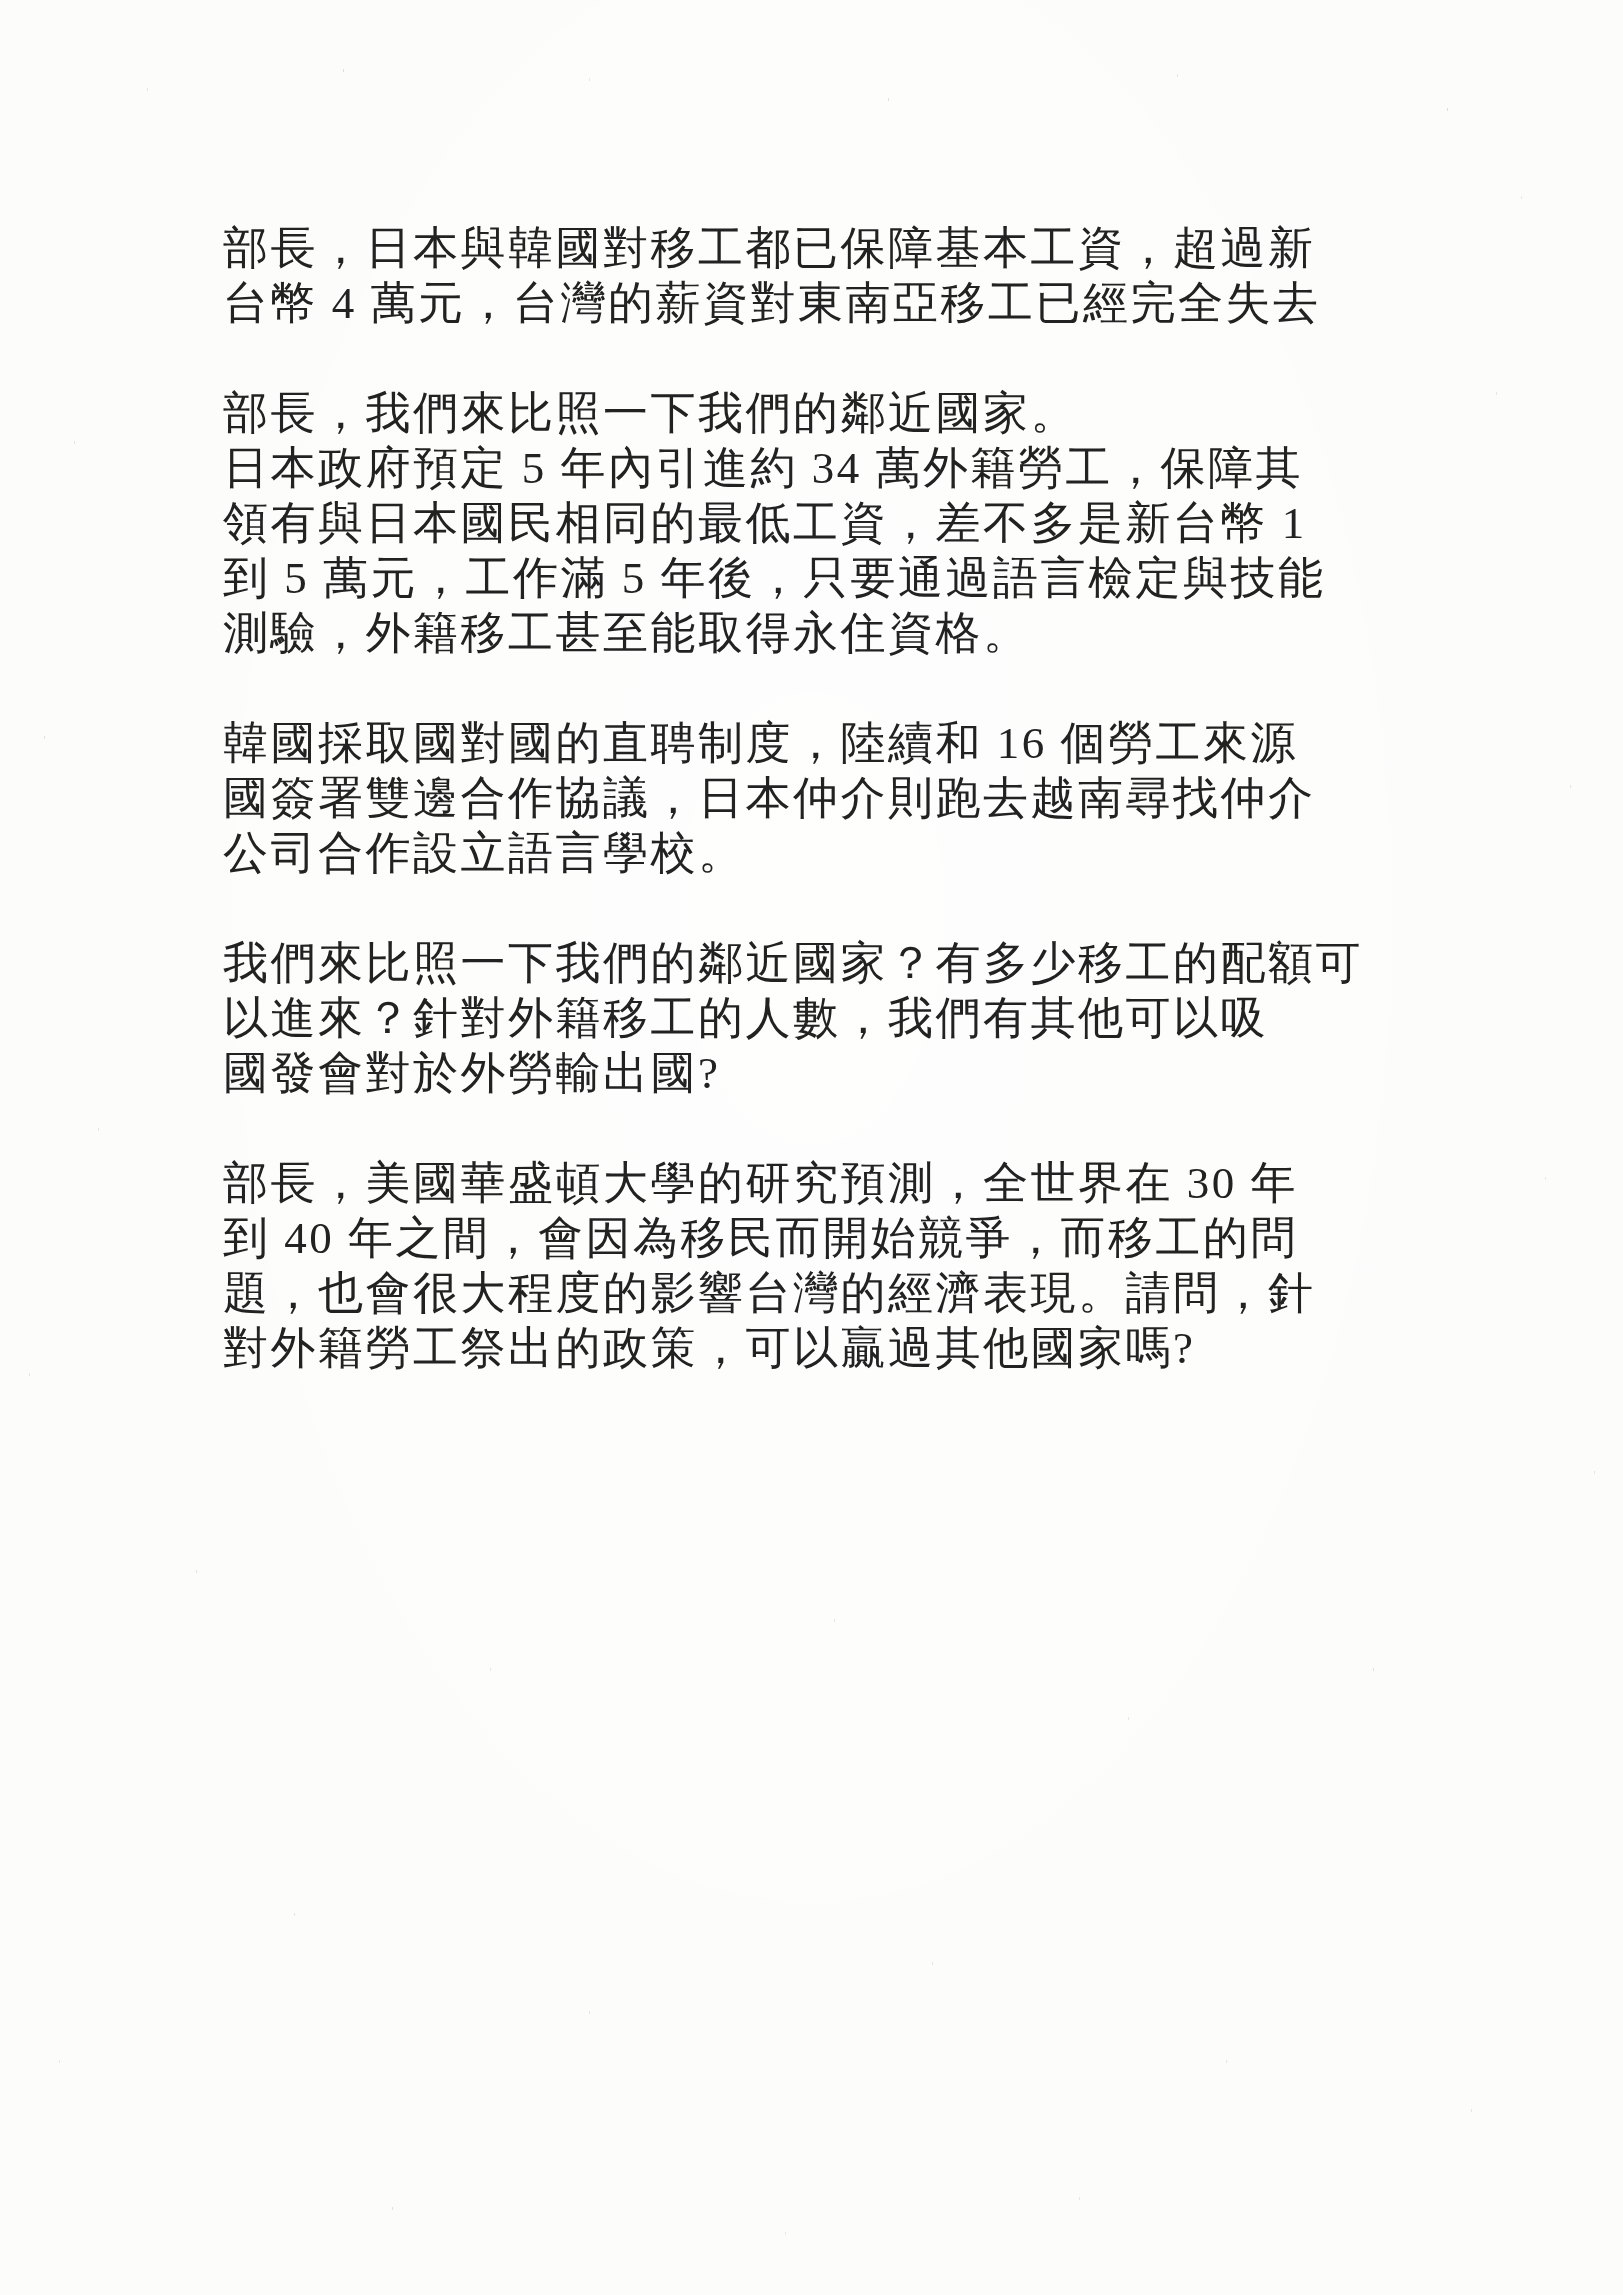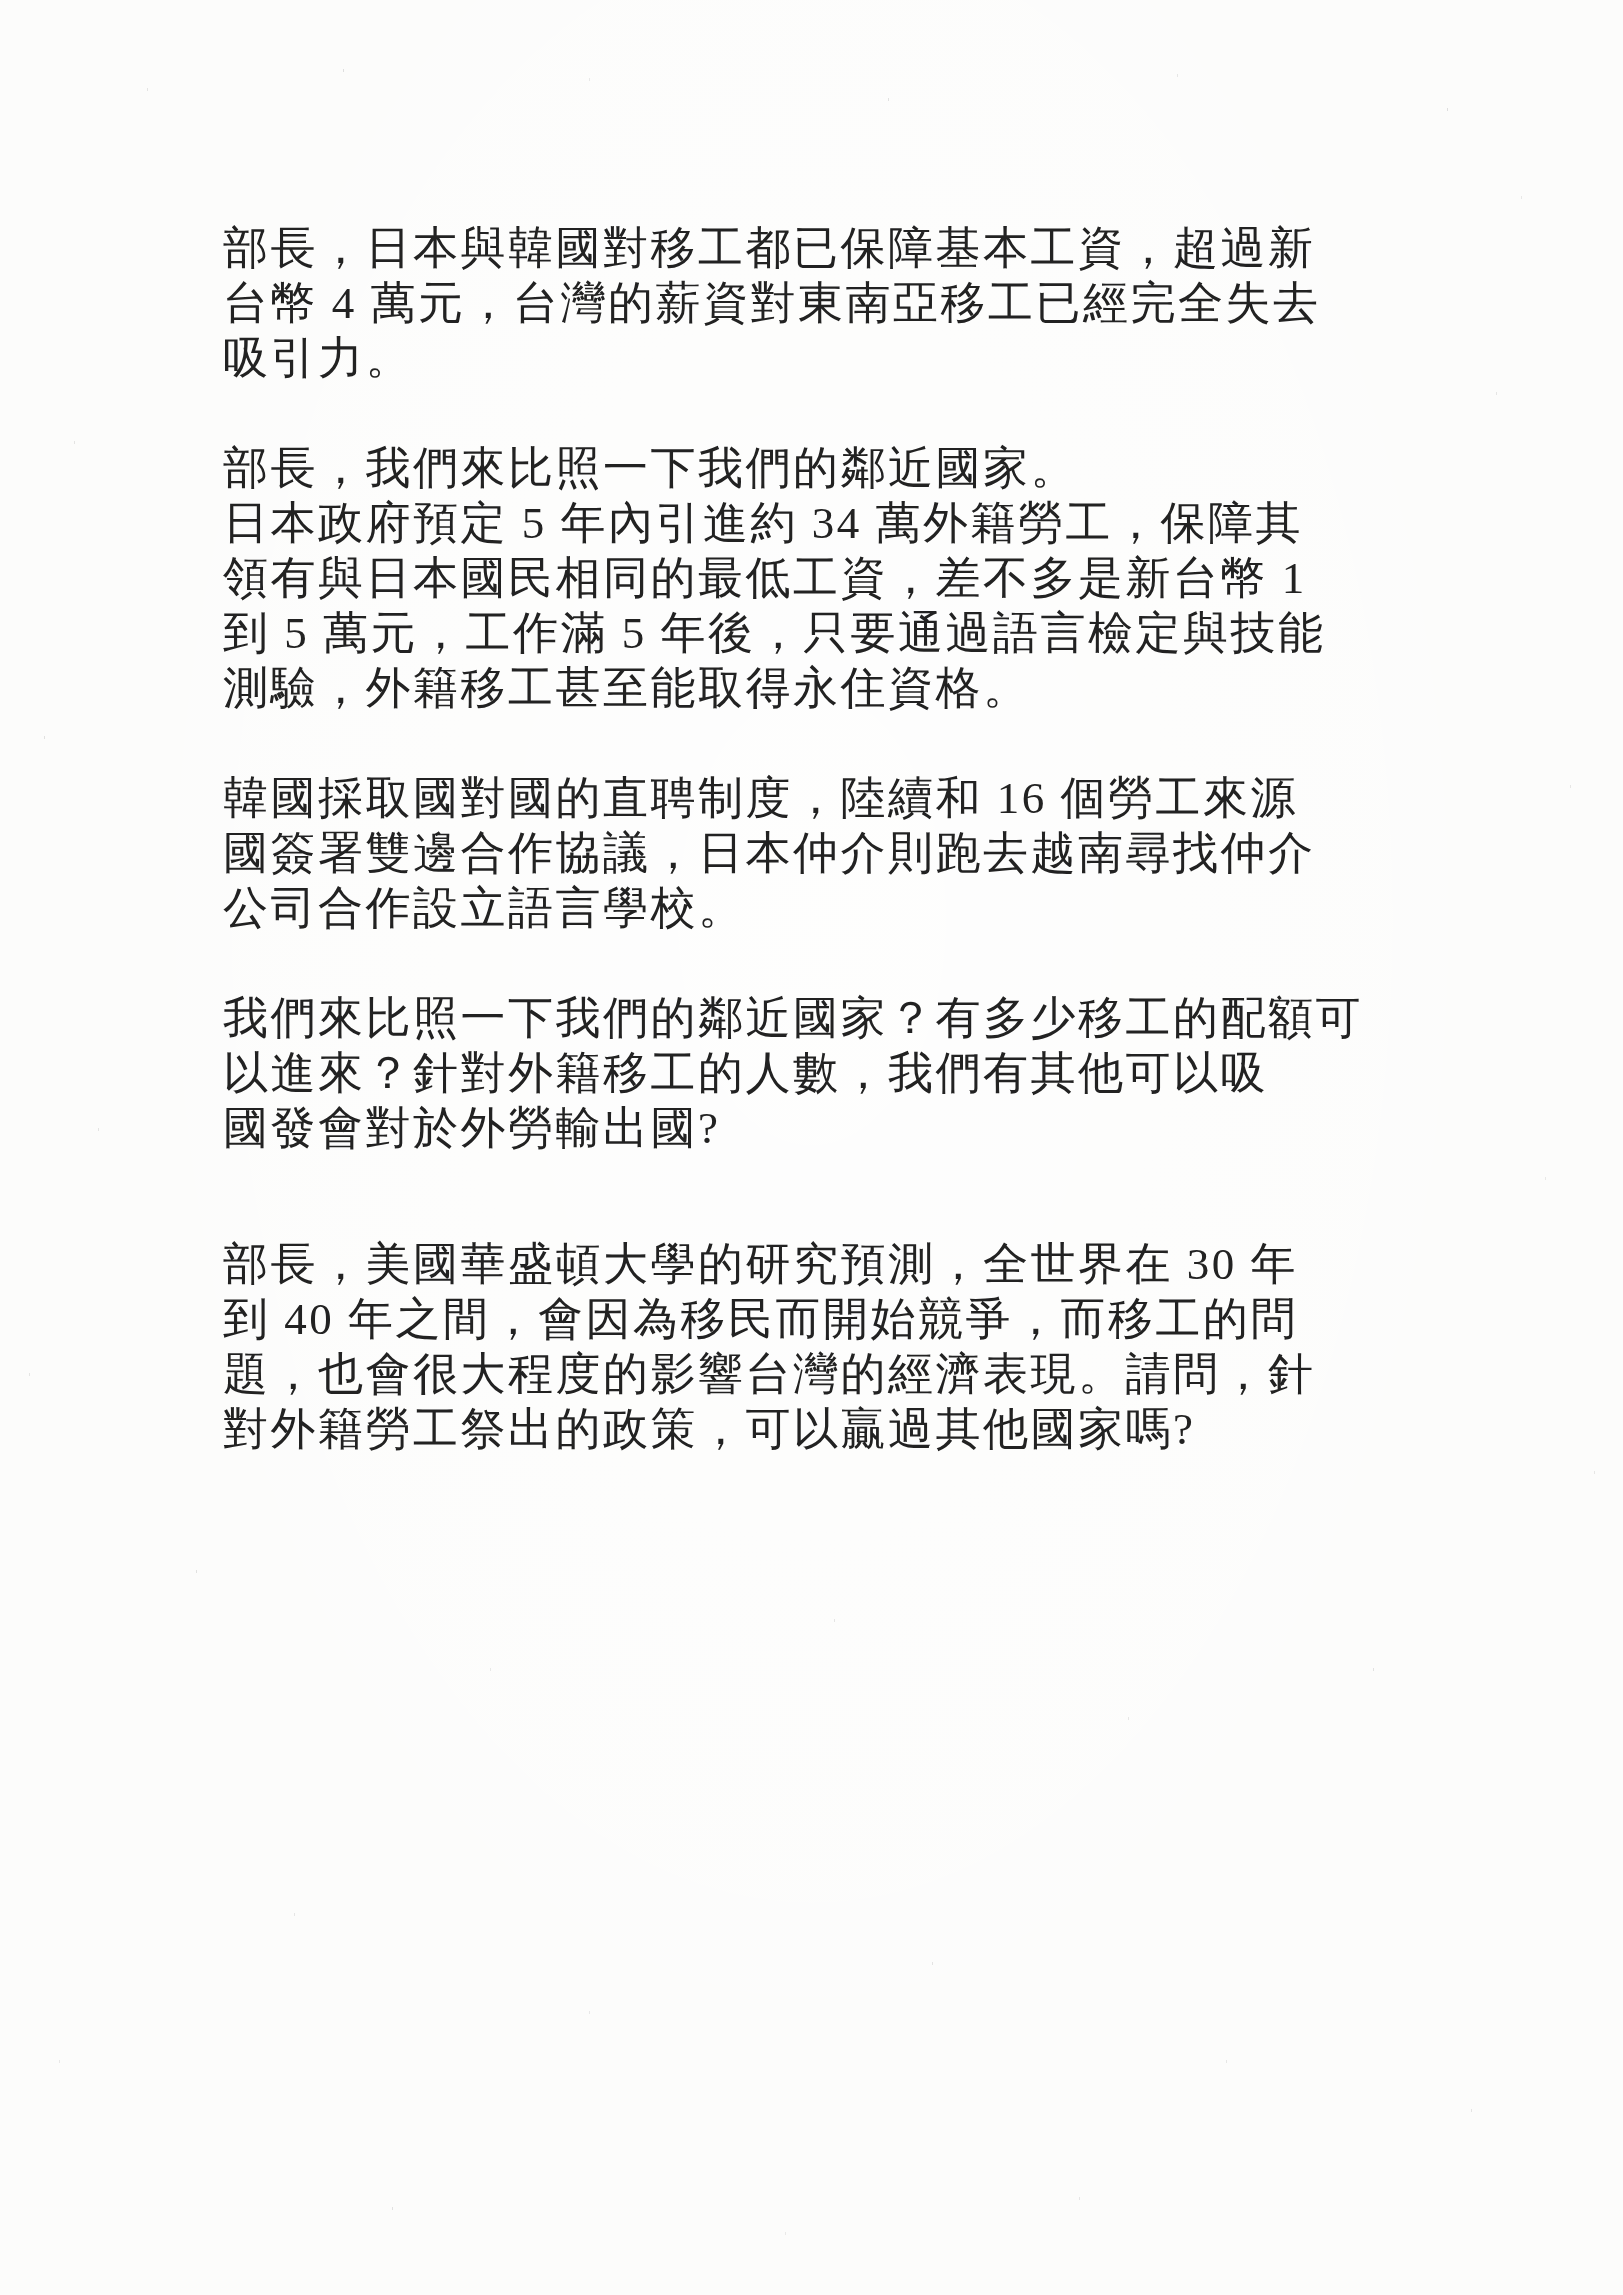--- a/index.html
+++ b/index.html
@@ -70,39 +70,38 @@
     color: var(--ink);
     font-size: 45px;
     line-height: 55px;
     letter-spacing: 2.5px;
     text-rendering: optimizeLegibility;
   }
   .para {
     margin: 0 0 55px 0;
   }
   .para.extra-gap {
-    margin-top: 81px;
+    margin-top: 55px;
   }
   .line {
     display: block;
     white-space: pre;
   }
 </style>
 </head>
 <body>
 
 <div class="page">
   <div class="speckles"></div>
 
   <main class="content">
 
     <p class="para">
       <span class="line">部長，日本與韓國對移工都已保障基本工資，超過新</span>
       <span class="line">台幣 4 萬元，台灣的薪資對東南亞移工已經完全失去</span>
-      <span class="line">吸引力。</span>
     </p>
 
     <p class="para">
       <span class="line">部長，我們來比照一下我們的鄰近國家。</span>
       <span class="line">日本政府預定 5 年內引進約 34 萬外籍勞工，保障其</span>
       <span class="line">領有與日本國民相同的最低工資，差不多是新台幣 1</span>
       <span class="line">到 5 萬元，工作滿 5 年後，只要通過語言檢定與技能</span>
       <span class="line">測驗，外籍移工甚至能取得永住資格。</span>
     </p>
 

